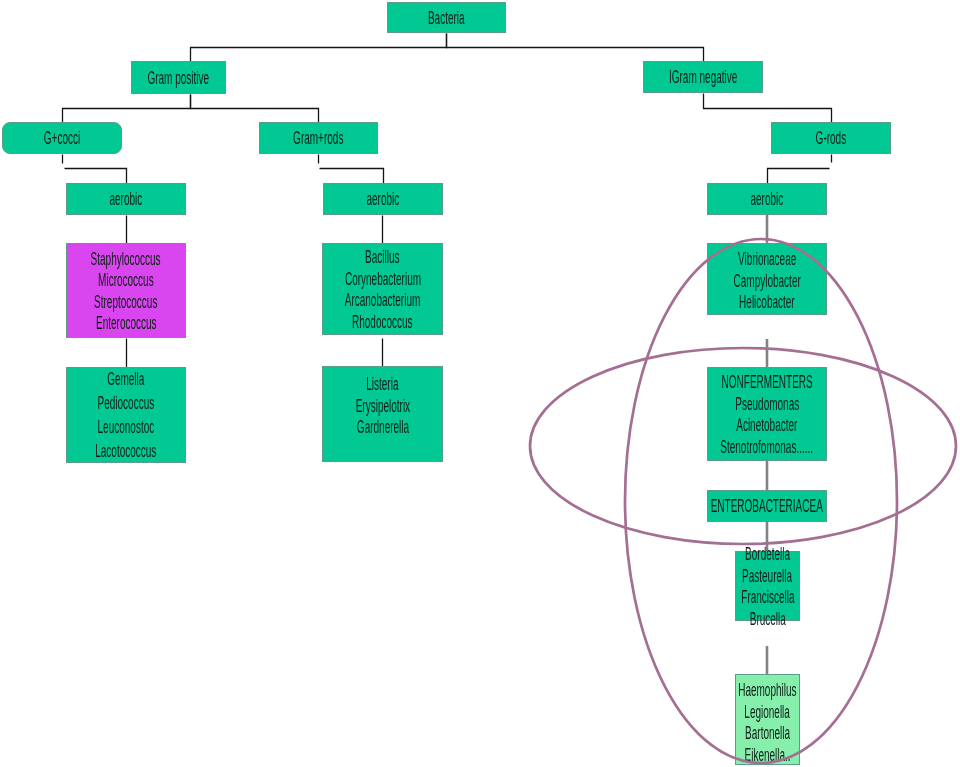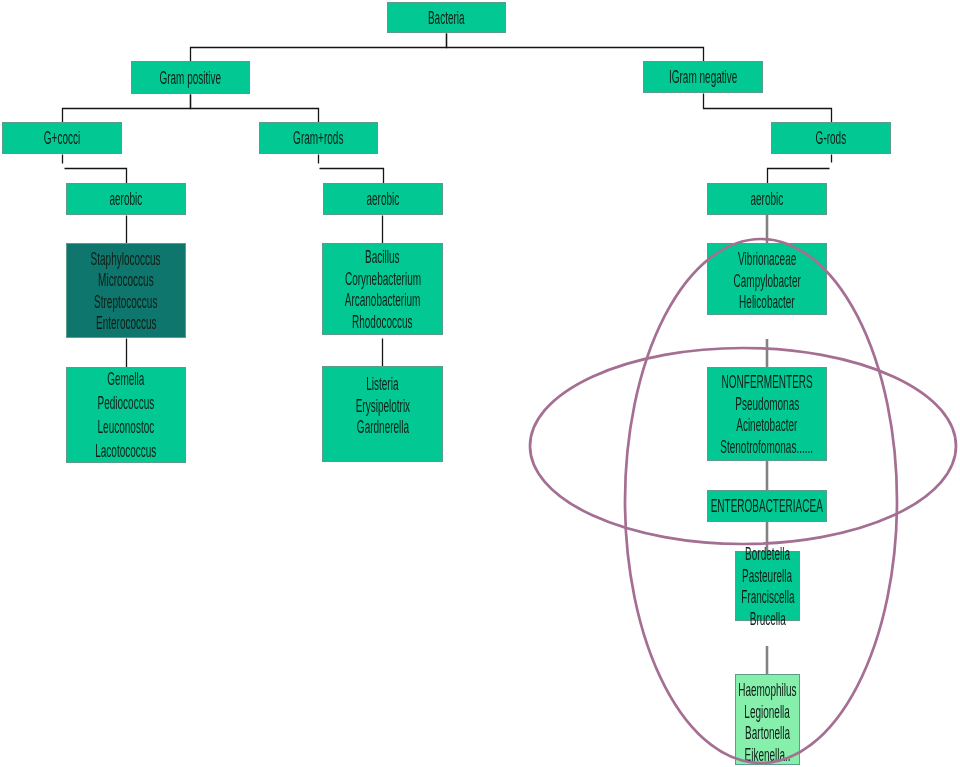--- a/index.html
+++ b/index.html
@@ -10,23 +10,23 @@
   svg.layer{position:absolute;left:0;top:0;width:960px;height:767px;pointer-events:none;}
   #boxes{position:absolute;left:0;top:0;width:960px;height:767px;}
   .node{position:absolute;box-sizing:border-box;display:flex;flex-direction:column;
         align-items:center;justify-content:center;
         background:#02c993;border:1px solid #5f9b8b;color:#0d1f16;}
   .node .ln{display:block;white-space:nowrap;line-height:21.5px;font-size:17.6px;}
   .node .ln > i{display:inline-block;font-style:normal;transform:translateY(0.8px) scaleX(0.5681);
                 transform-origin:center center;}
   
   .n-bacteria{left:387px;top:2px;width:119px;height:31px;}
-  .n-gram-positive{left:131px;top:61px;width:119px;height:33px;}
+  .n-gram-positive{left:131px;top:61px;width:95px;height:33px;}
   .n-gram-negative{left:643px;top:61px;width:120px;height:32px;}
-  .n-g-cocci{left:2px;top:122px;width:120px;height:32px;}
+  .n-g-cocci{left:2px;top:122px;width:120px;height:32px;border-radius:8px;}
   .n-gram-rods{left:259px;top:122px;width:119px;height:32px;}
   .n-g-rods{left:771px;top:122px;width:120px;height:32px;}
   .n-aerobic-1{left:66px;top:183px;width:120px;height:32px;}
   .n-aerobic-2{left:323px;top:183px;width:120px;height:32px;}
   .n-aerobic-3{left:707px;top:183px;width:120px;height:32px;}
   .n-gram-pos-cocci-aerobes{left:66px;top:243px;width:120px;height:95px;}
   .n-gram-pos-cocci-other{left:66px;top:367px;width:120px;height:96px;}
   .n-gram-pos-rods-aerobes{left:322px;top:243px;width:121px;height:92px;}
   .n-gram-pos-rods-other{left:322px;top:366px;width:121px;height:96px;justify-content:flex-start;padding-top:6px;}
   .n-gram-neg-curved{left:707px;top:243px;width:120px;height:72px;justify-content:flex-start;padding-top:4px;}
@@ -119,21 +119,21 @@
     </div>
     <div class="node n-aerobic-1" style="background: rgb(2, 201, 147); border-color: rgb(95, 155, 139); color: rgb(13, 31, 22);">
       <span class="ln"><i>aerobic</i></span>
     </div>
     <div class="node n-aerobic-2" style="background: rgb(2, 201, 147); border-color: rgb(95, 155, 139); color: rgb(13, 31, 22);">
       <span class="ln"><i>aerobic</i></span>
     </div>
     <div class="node n-aerobic-3" style="background: rgb(2, 201, 147); border-color: rgb(95, 155, 139); color: rgb(13, 31, 22);">
       <span class="ln"><i>aerobic</i></span>
     </div>
-    <div class="node n-gram-pos-cocci-aerobes" style="background: #0f766e; border-color: rgb(95, 155, 139); color: rgb(13, 31, 22); text-decoration: underline;">
+    <div class="node n-gram-pos-cocci-aerobes" style="background: #d946ef; border-color: rgb(95, 155, 139); color: rgb(13, 31, 22); text-decoration: underline;">
       <span class="ln"><i>Staphylococcus</i></span>
       <span class="ln"><i>Micrococcus</i></span>
       <span class="ln"><i>Streptococcus</i></span>
       <span class="ln"><i>Enterococcus</i></span>
     </div>
     <div class="node n-gram-pos-cocci-other" style="background: rgb(2, 201, 147); border-color: rgb(95, 155, 139); color: rgb(13, 31, 22); justify-content: space-between;">
       <span class="ln"><i>Gemella</i></span>
       <span class="ln"><i>Pediococcus</i></span>
       <span class="ln"><i>Leuconostoc</i></span>
       <span class="ln"><i>Lacotococcus</i></span>

